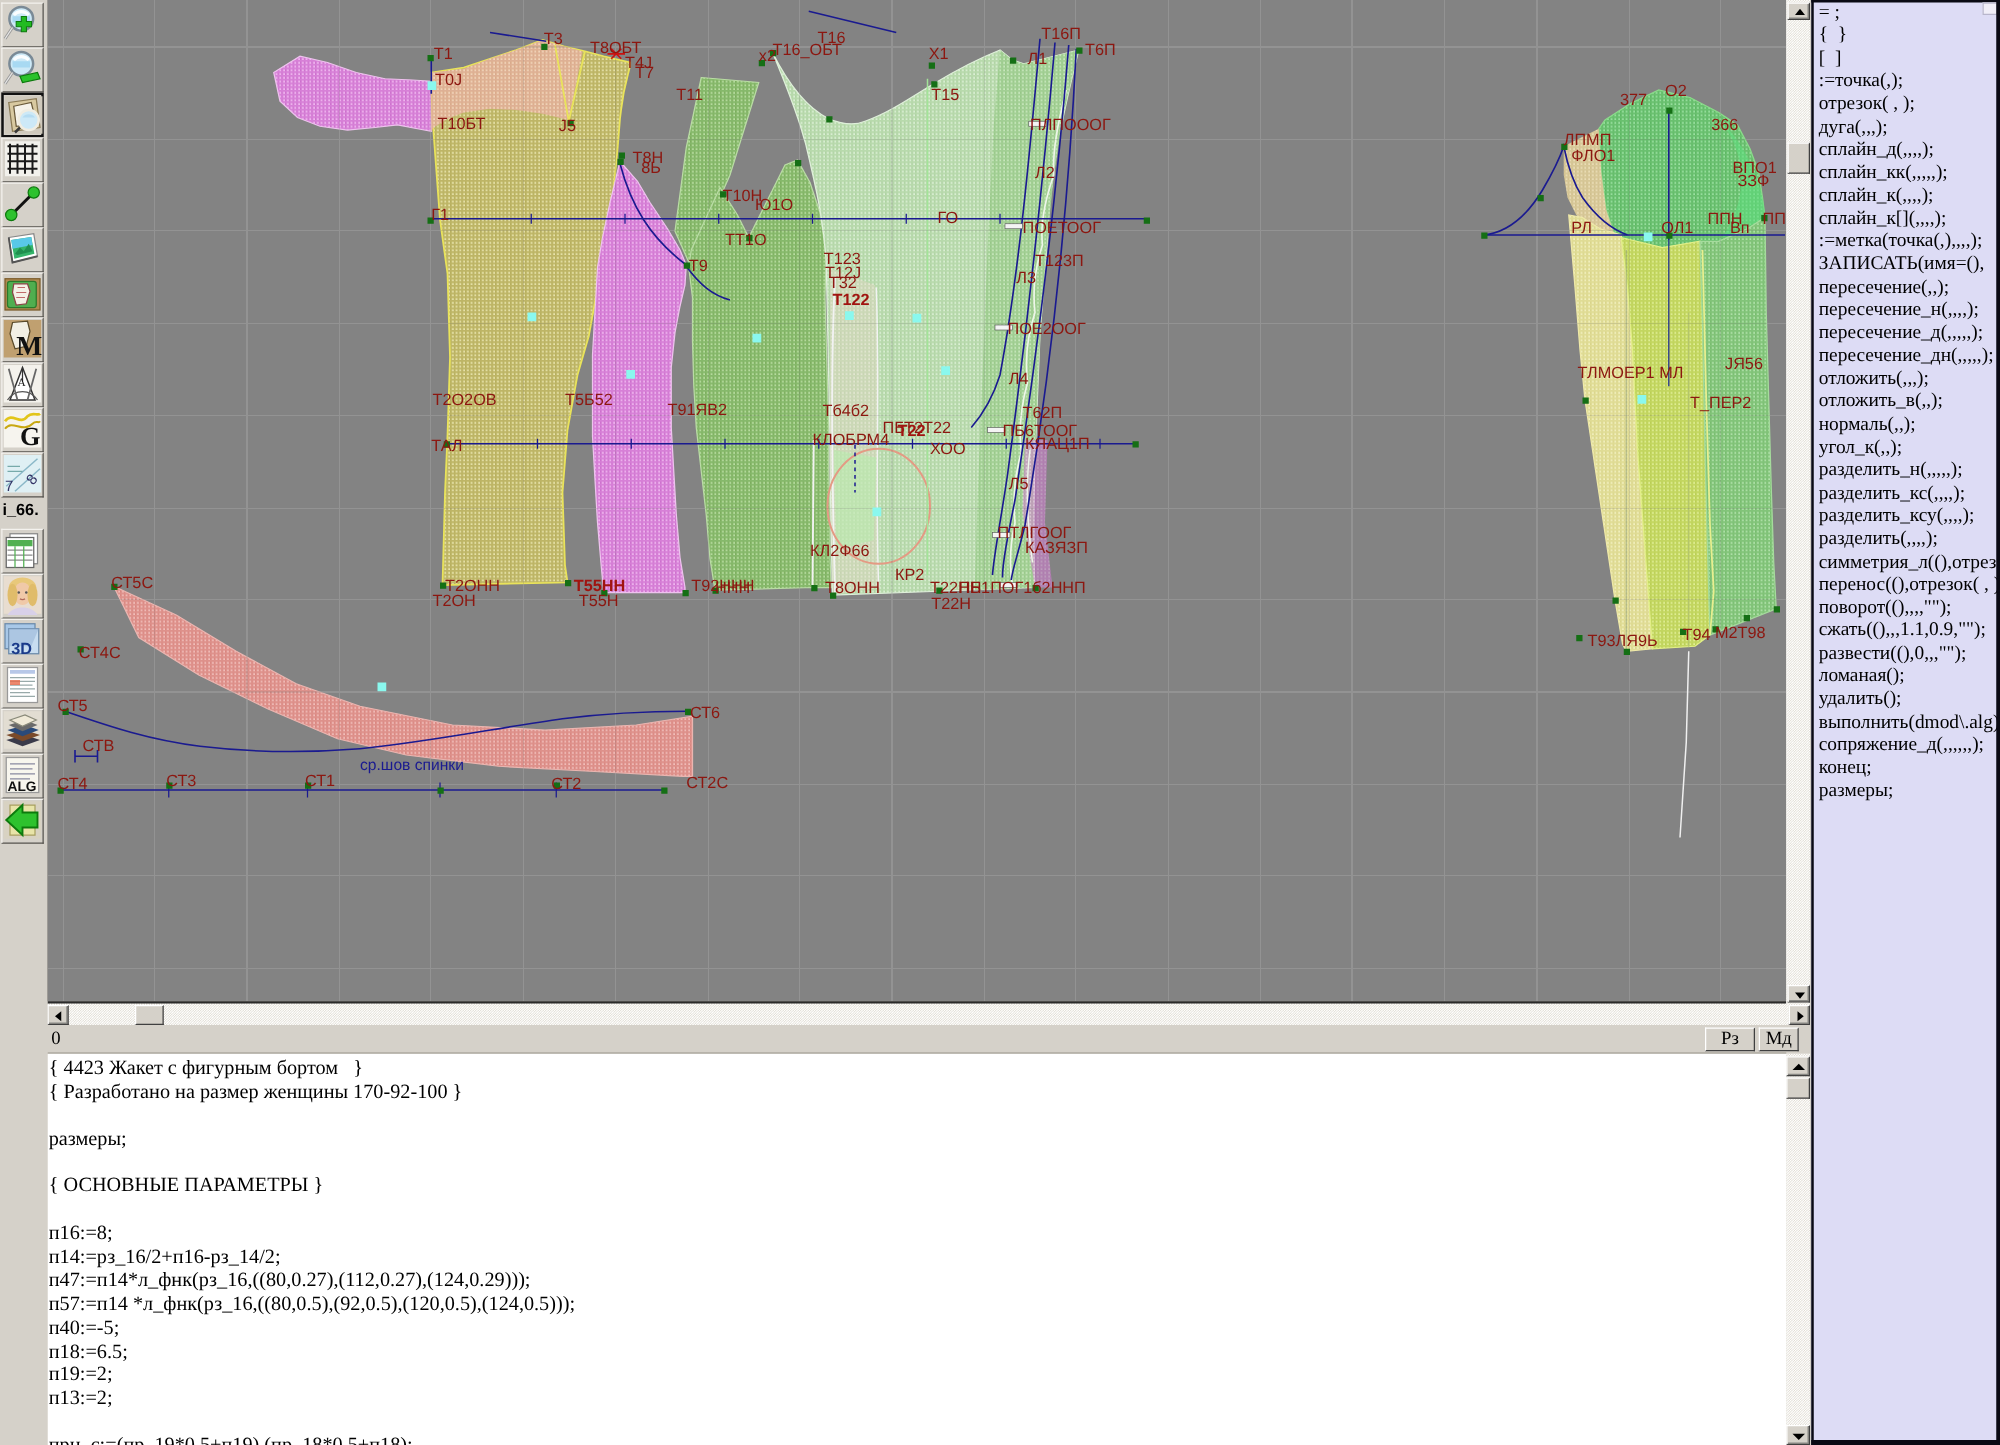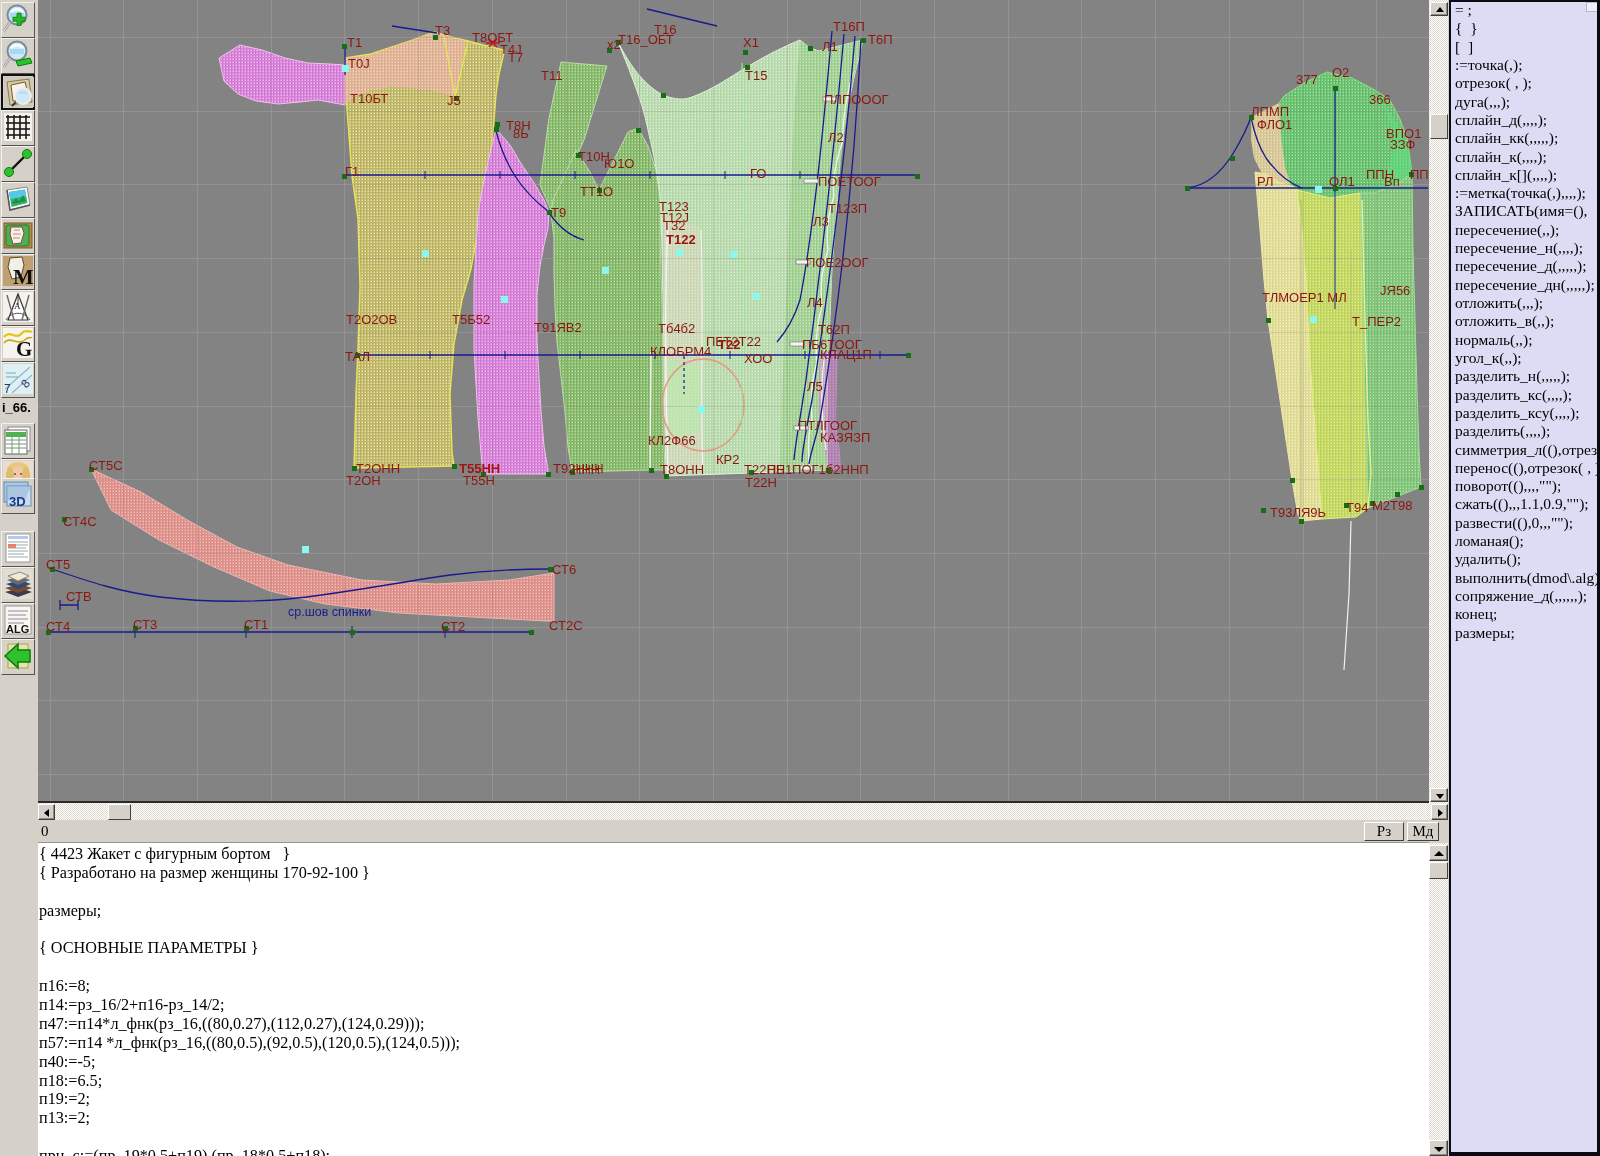--- a/index.html
+++ b/index.html
@@ -657,21 +657,21 @@
 <ellipse cx="16" cy="10" rx="11" ry="8" fill="#e8c87a"></ellipse>
 <ellipse cx="16" cy="15" rx="7" ry="9" fill="#f0c9a8"></ellipse>
 <ellipse cx="8" cy="16" rx="4" ry="9" fill="#e0bc6a"></ellipse>
 <ellipse cx="24" cy="16" rx="4" ry="9" fill="#e0bc6a"></ellipse>
 <path d="M4,32 C8,24 24,24 28,32 Z" fill="#d8d0e8"></path>
 <circle cx="13" cy="14" r="1" fill="#555"></circle>
           <circle cx="19" cy="14" r="1" fill="#555"></circle>
 <path d="M14,19 c1,1 3,1 4,0" stroke="#b06a5a" fill="none"></path>
         </svg>
       </div>
-      <div class="tbtn" style="top:478px;">
+      <div class="tbtn" style="top:495px;">
         <svg viewBox="0 0 32 32">
           <rect x="2" y="3" width="24" height="20" fill="#a8c8e8" stroke="#6a8aaa"></rect>
 <rect x="5" y="7" width="24" height="20" fill="#c8ddf0" stroke="#6a8aaa"></rect>
 <path d="M5,7 l24,0 -6,14 -18,0 z" fill="#9ab8d8" opacity="0.6"></path>
 <text x="7" y="27" font-family="Liberation Sans,sans-serif" font-size="13" font-weight="bold" fill="#1a3a8a">3D</text>
         </svg>
       </div>
       <div class="tbtn" style="top:531px;">
         <svg viewBox="0 0 32 32">
           <rect x="4" y="2" width="24" height="28" fill="#ffffff" stroke="#999"></rect>

